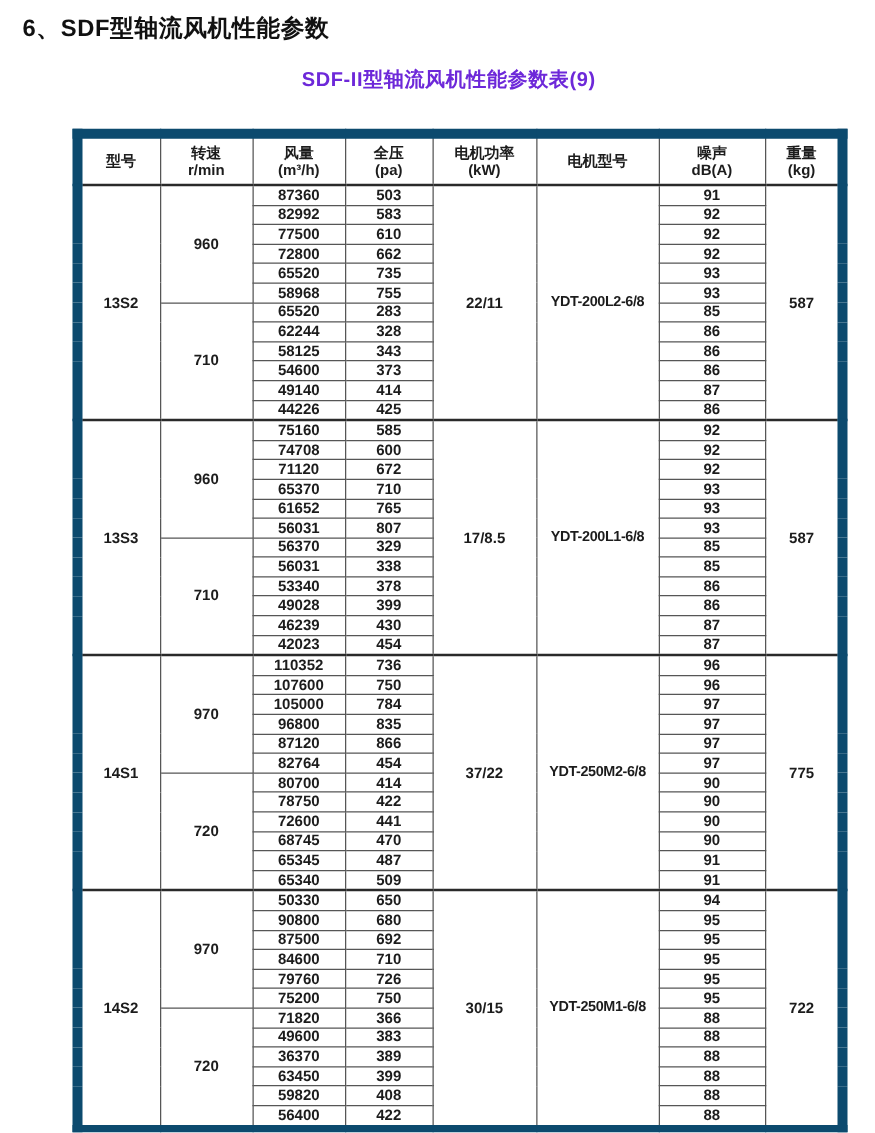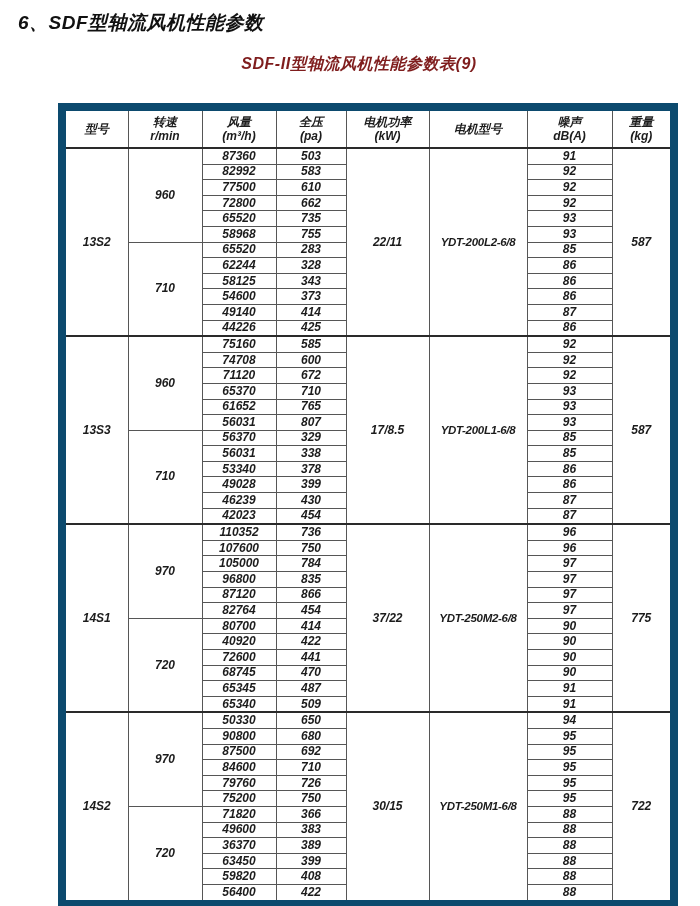--- a/index.html
+++ b/index.html
@@ -8,21 +8,20 @@
     background: #ffffff;
   }
   .page {
     position: relative;
     width: 700px;
     height: 906px;
     background: #ffffff;
     font-family: "Liberation Sans", "DejaVu Sans", sans-serif;
     color: #1c1c1c;
     overflow: hidden;
-    font-style: italic;
   }
   .page-heading {
     position: absolute;
     left: 18px;
     top: 10px;
     margin: 0;
     font-size: 19px;
     font-weight: bold;
     letter-spacing: 0.5px;
     color: #111;
@@ -33,21 +32,21 @@
     left: 0;
     top: 54px;
     width: 688px;
     margin: 0;
     padding-left: 30px;
     box-sizing: border-box;
     text-align: center;
     font-size: 16px;
     font-weight: bold;
     letter-spacing: 0.5px;
-    color: #7f1d1d;
+    color: #6d28d9;
     white-space: nowrap;
   }
   .perf-table {
     position: absolute;
     left: 58px;
     top: 103px;
     width: 612px;
     border-collapse: collapse;
     table-layout: fixed;
     border: 8px solid #0c4a6e;
@@ -320,21 +319,21 @@
           <td class="pressure">454</td>
           <td class="noise">97</td>
         </tr>
         <tr>
           <td class="speed" rowspan="6">720</td>
           <td class="airflow">80700</td>
           <td class="pressure">414</td>
           <td class="noise">90</td>
         </tr>
         <tr>
-          <td class="airflow">40920</td>
+          <td class="airflow">78750</td>
           <td class="pressure">422</td>
           <td class="noise">90</td>
         </tr>
         <tr>
           <td class="airflow">72600</td>
           <td class="pressure">441</td>
           <td class="noise">90</td>
         </tr>
         <tr>
           <td class="airflow">68745</td>

